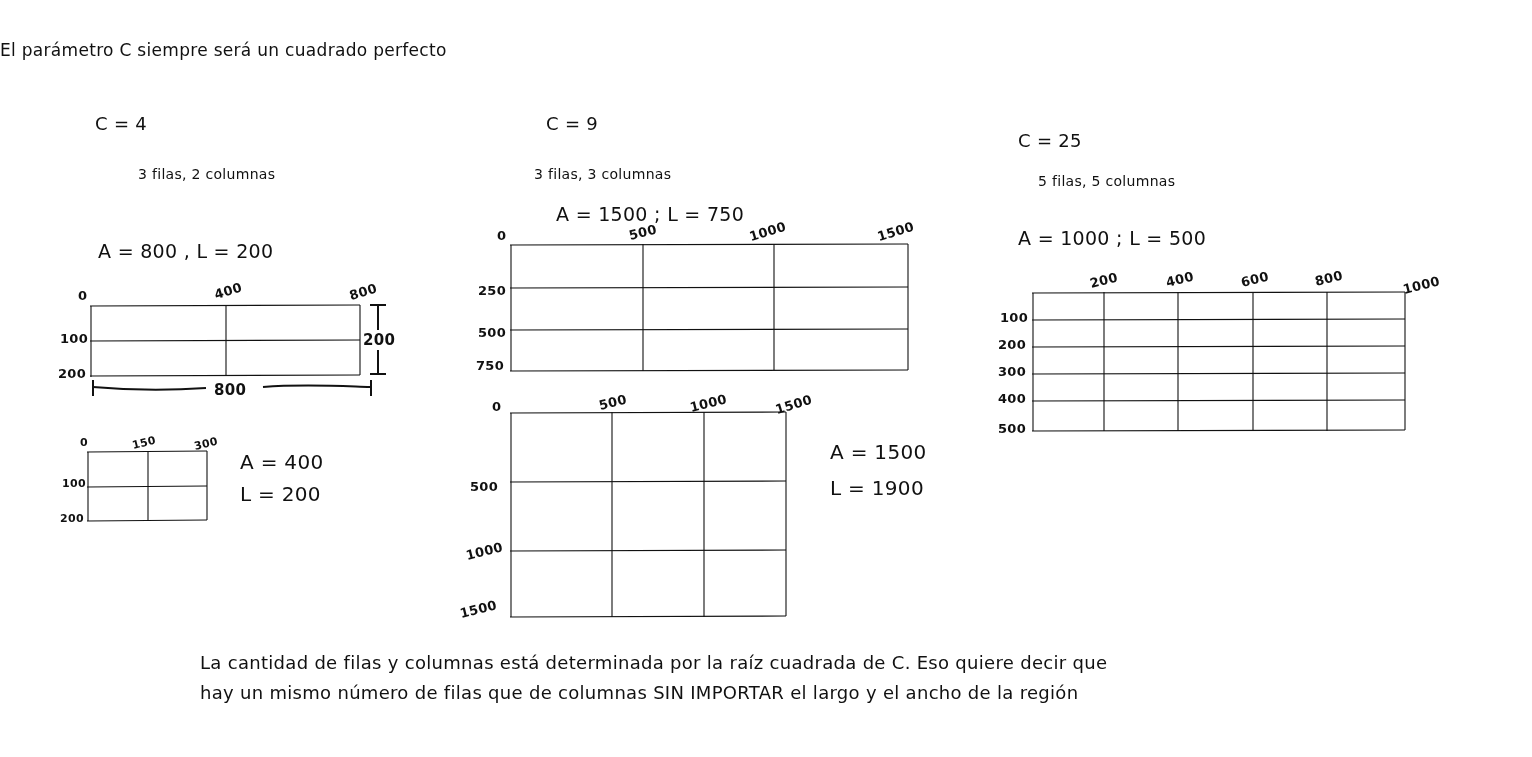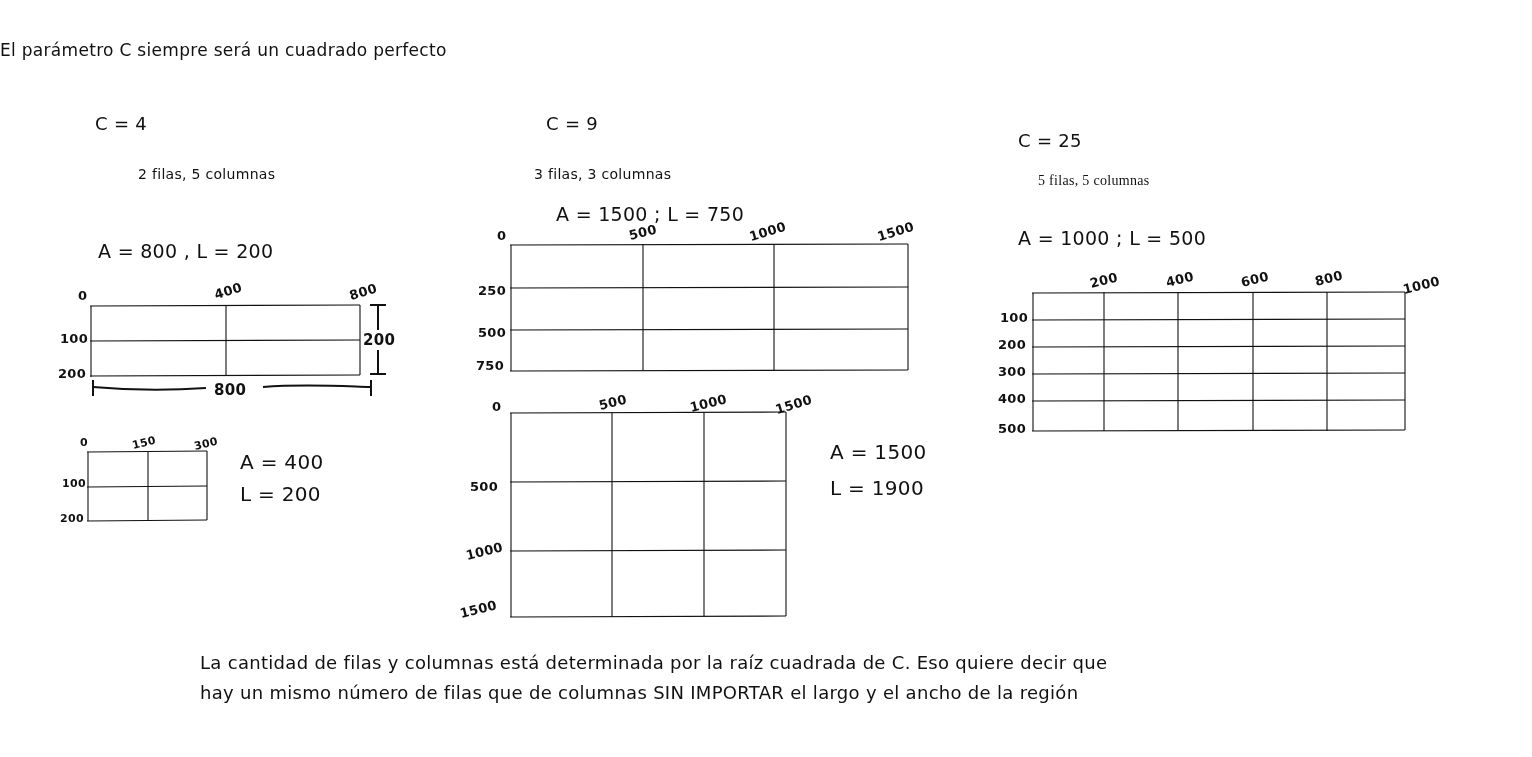--- a/index.html
+++ b/index.html
@@ -65,21 +65,21 @@
   .thick { stroke-width: 2.0; }
   .rot-20 { transform: rotate(-17deg); transform-origin: left bottom; }
   .rot-15 { transform: rotate(-14deg); transform-origin: left bottom; }
 </style>
 </head>
 <body>
 
 <div class="abs txt hand title">El parámetro C siempre será un cuadrado perfecto</div>
 
 <div class="abs txt hand case-label" style="left:95px; top:113px;">C = 4</div>
-<div class="abs txt hand case-sub" style="left:138px; top:166px;">2 filas, 5 columnas</div>
+<div class="abs txt hand case-sub" style="left:138px; top:166px;">3 filas, 2 columnas</div>
 
 <div class="abs txt hand dims" style="left:98px; top:240px;">A = 800  ,  L = 200</div>
 
 <div class="abs" style="left:88px; top:300px;">
   <svg width="290" height="90" viewBox="0 0 290 90">
     <path class="grid-line thin" d="M2,6 L272,5"></path>
     <path class="grid-line thin" d="M2,41 L272,40"></path>
     <path class="grid-line thin" d="M2,76 L272,75"></path>
     <path class="grid-line thin" d="M3,6 L3,77"></path>
     <path class="grid-line thin" d="M138,5 L138,76"></path>
@@ -173,21 +173,21 @@
 <div class="abs txt hand tick rot-15" style="left:692px; top:400px;">1000</div>
 <div class="abs txt hand tick rot-20" style="left:778px; top:402px;">1500</div>
 <div class="abs txt hand tick" style="left:470px; top:479px;">500</div>
 <div class="abs txt hand tick rot-15" style="left:468px; top:548px;">1000</div>
 <div class="abs txt hand tick rot-15" style="left:462px; top:606px;">1500</div>
 
 <div class="abs txt hand bigdims" style="left:830px; top:440px;">A = 1500</div>
 <div class="abs txt hand bigdims" style="left:830px; top:476px;">L = 1900</div>
 
 <div class="abs txt hand case-label" style="left:1018px; top:122px;margin-top:8px;">C = 25</div>
-<div class="abs txt hand case-sub" style="left:1038px; top:173px;font-family:Liberation Serif, serif;">5 filas, 5 columnas</div>
+<div class="abs txt hand case-sub" style="left:1038px; top:173px;">5 filas, 5 columnas</div>
 
 <div class="abs txt hand dims" style="left:1018px; top:227px;">A = 1000  ;   L = 500</div>
 
 <div class="abs" style="left:1030px; top:288px;">
   <svg width="385" height="150" viewBox="0 0 385 150">
     <path class="grid-line thin" d="M2,5 L375,4"></path>
     <path class="grid-line thin" d="M2,32 L375,31"></path>
     <path class="grid-line thin" d="M2,59 L375,58"></path>
     <path class="grid-line thin" d="M2,86 L375,85"></path>
     <path class="grid-line thin" d="M2,113 L375,112"></path>

